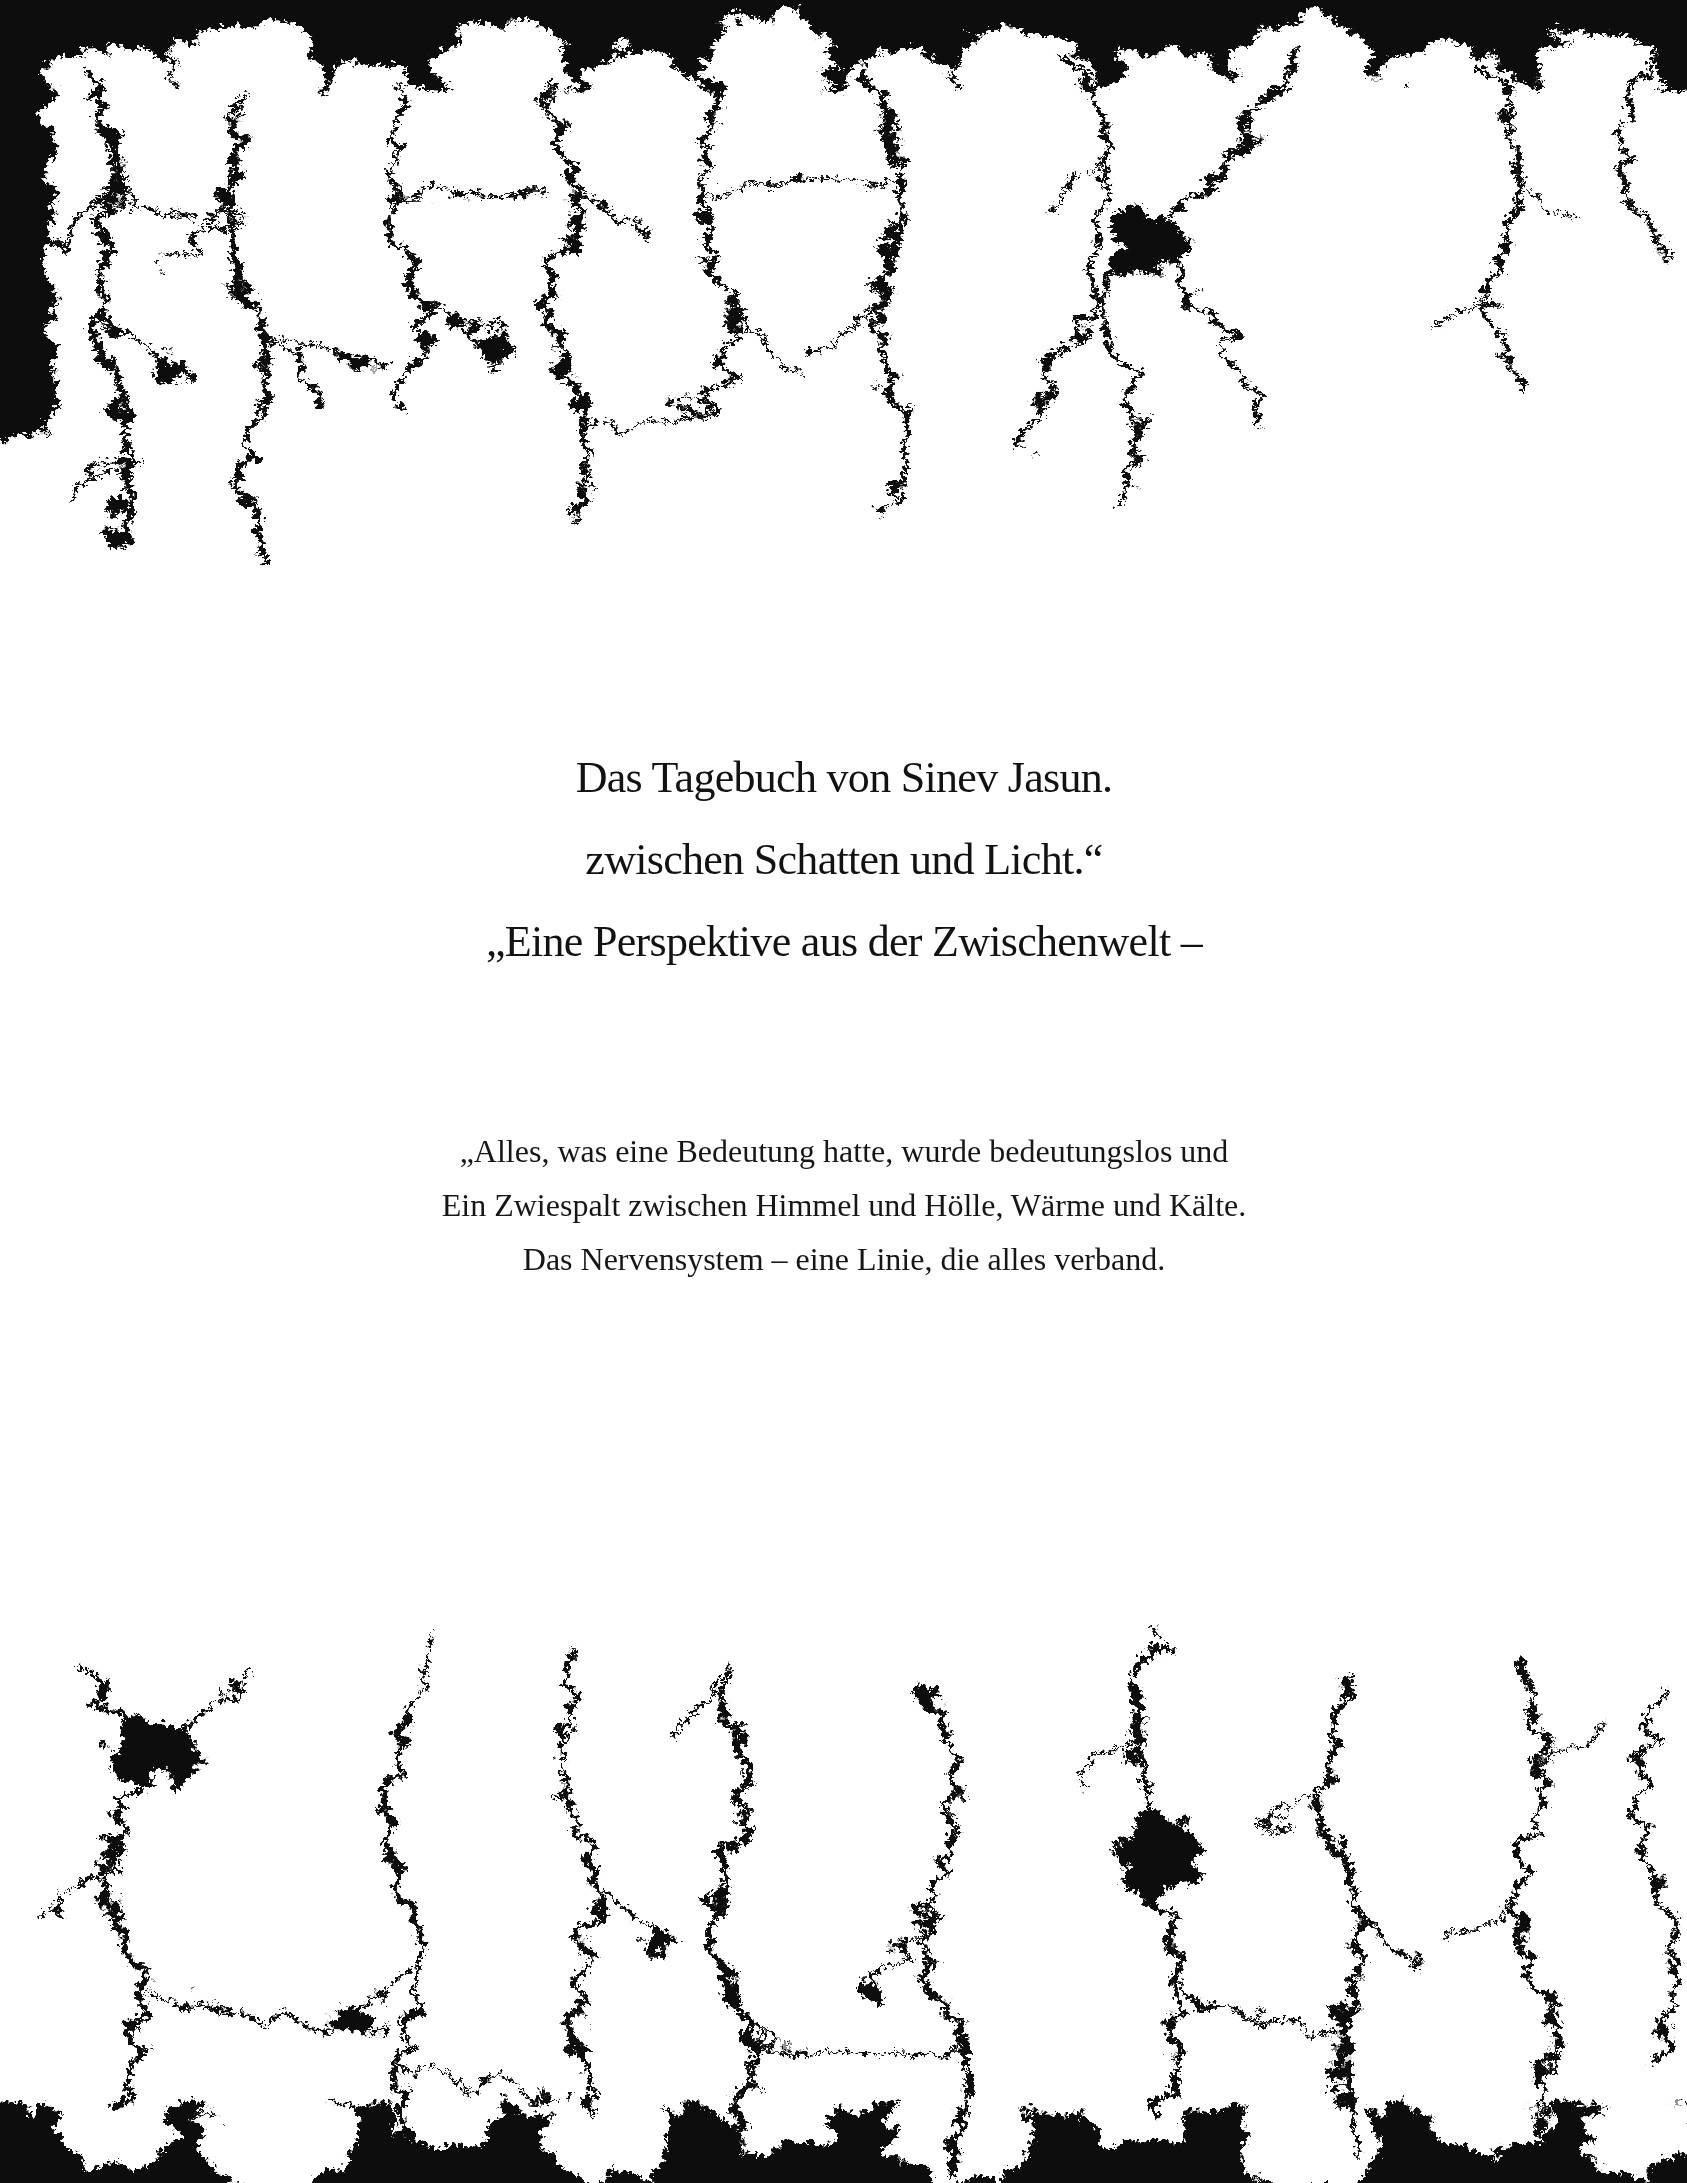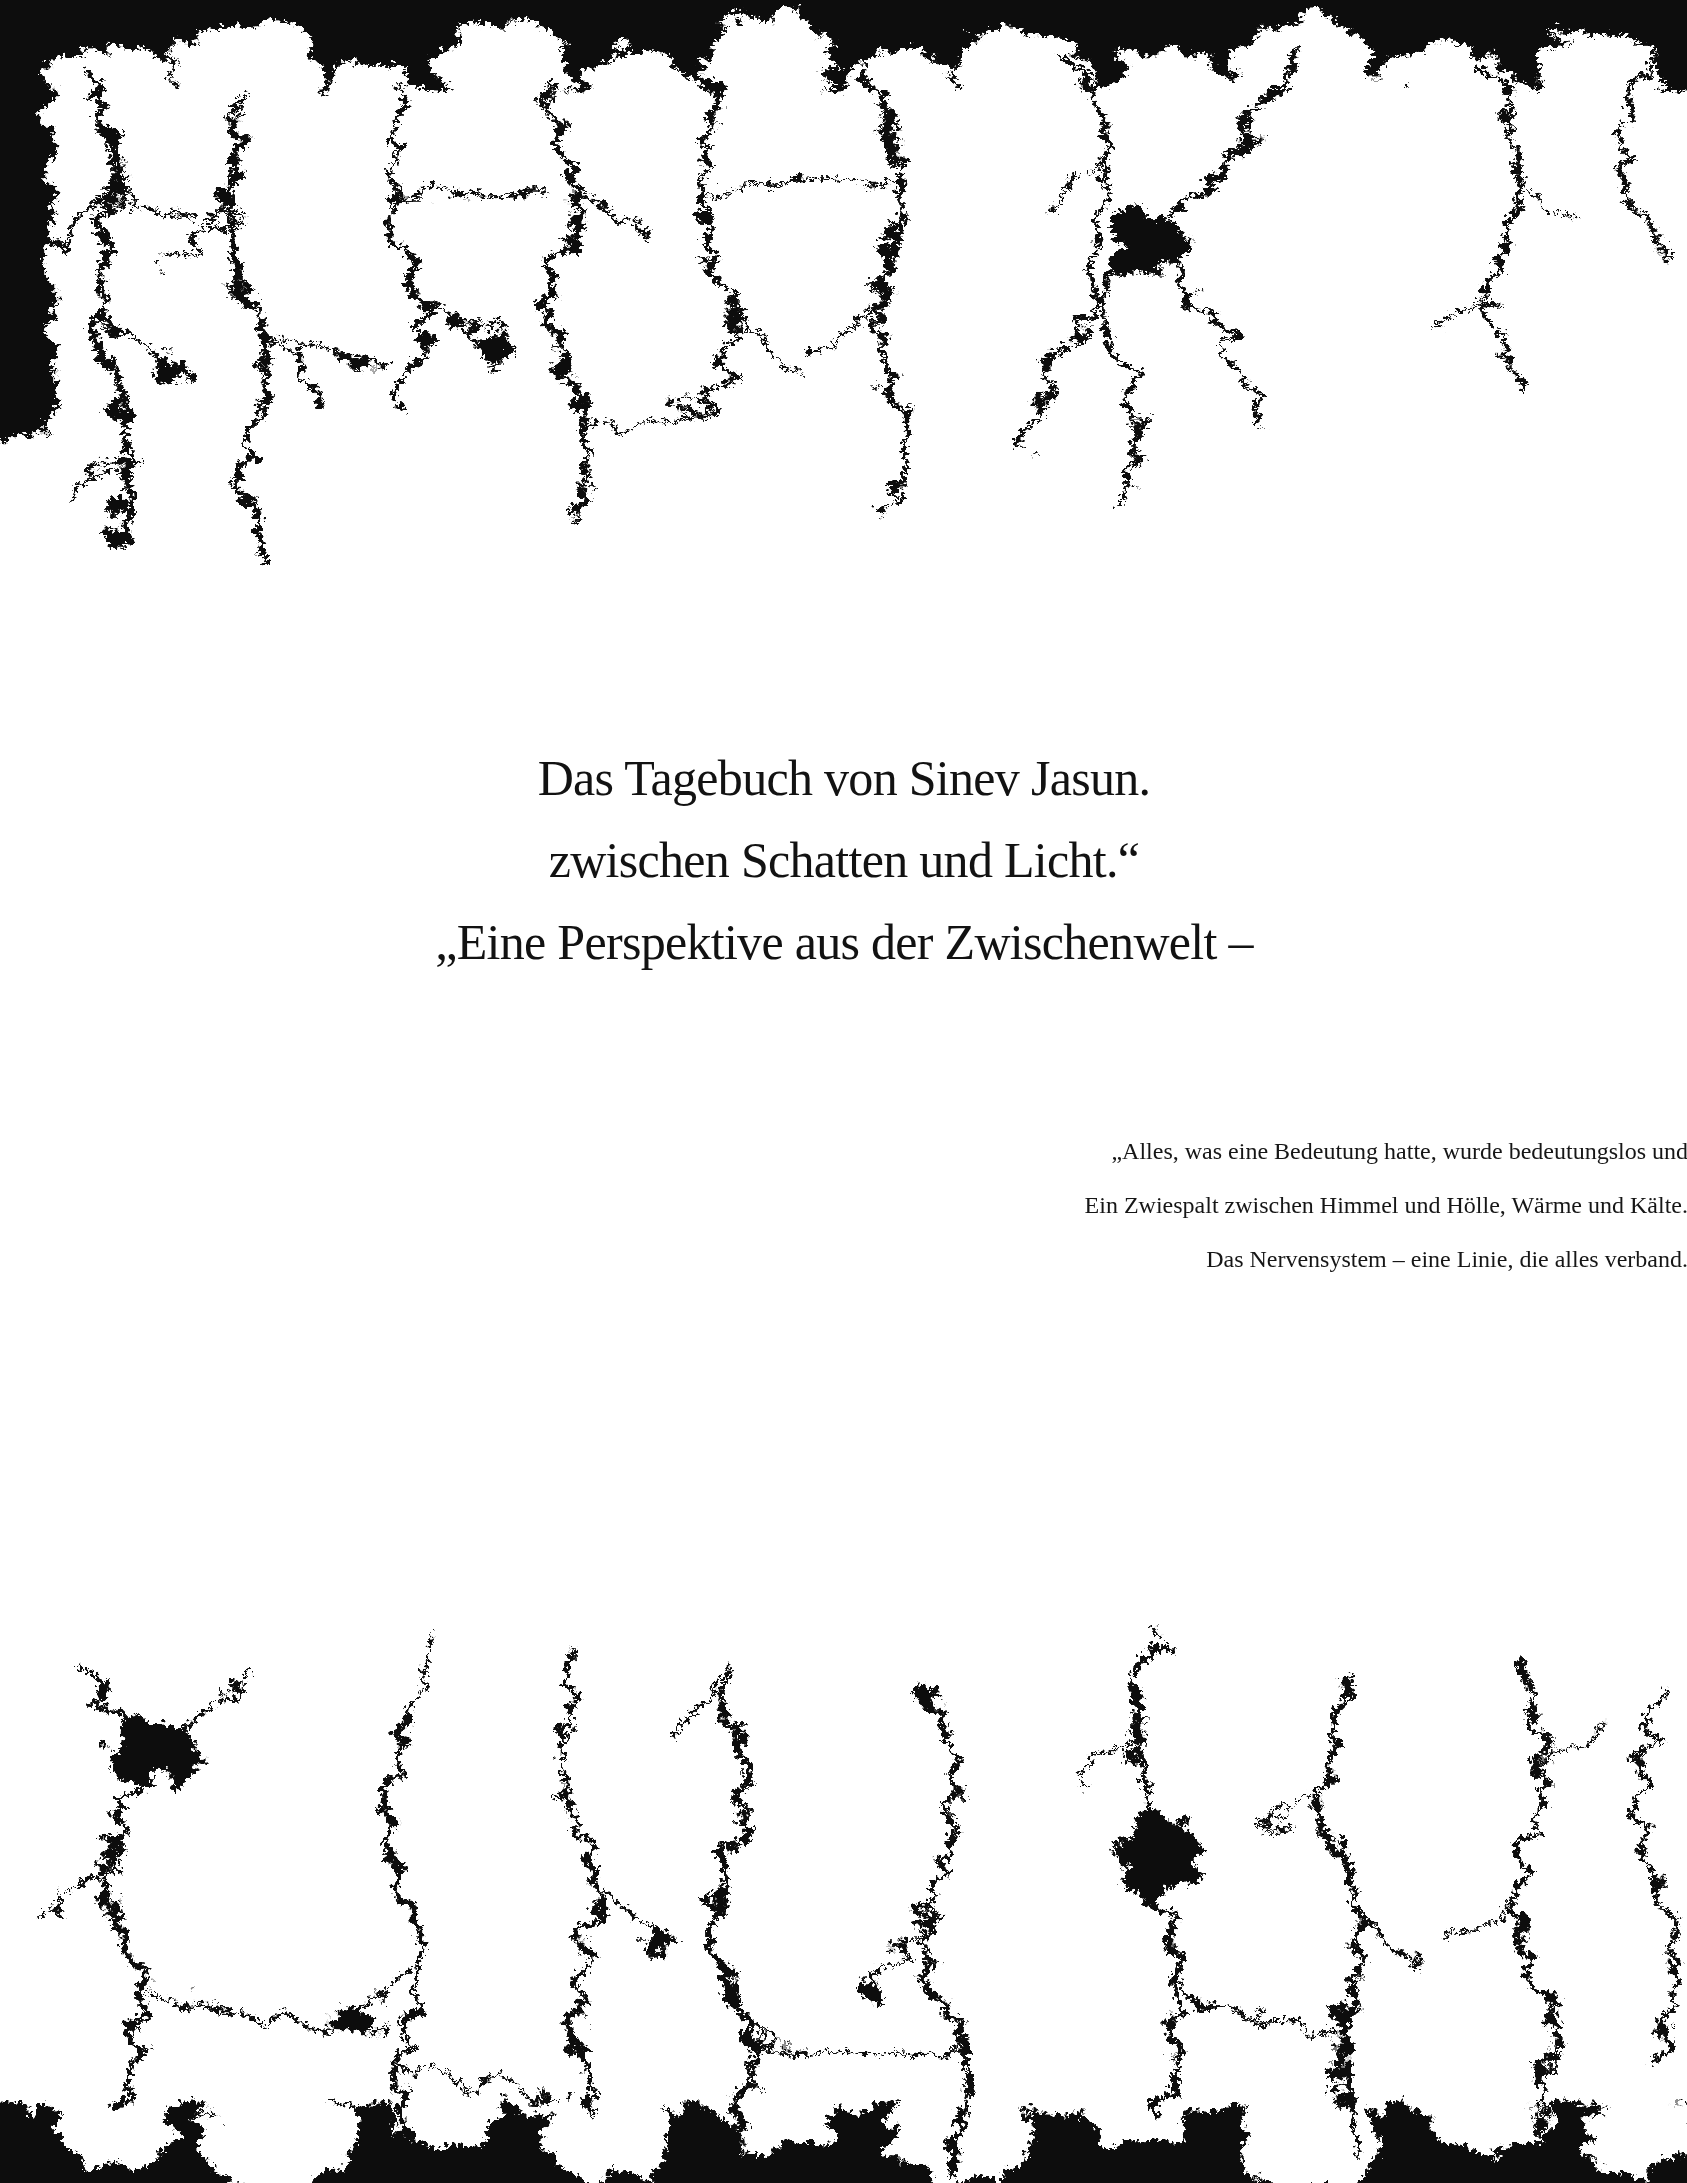--- a/index.html
+++ b/index.html
@@ -26,33 +26,33 @@
   }
   .tex.top { top: 0; }
   .tex.bottom { bottom: 0; }
 
   .title-block {
     position: absolute;
     top: 737px;
     left: 0;
     right: 0;
     text-align: center;
-    font-size: 50px;
+    font-size: 44px;
     line-height: 82px;
     font-weight: 400;
     letter-spacing: -0.7px;
     color: #121212;
   }
   .quote-block {
     position: absolute;
     top: 1124px;
     left: 0;
     right: 0;
-    text-align: right;
-    font-size: 24px;
+    text-align: center;
+    font-size: 32px;
     line-height: 54px;
     font-weight: 400;
     color: #161616;
   }
   .quote-block p { margin: 0; padding: 0; }
 </style>
 </head>
 <body>
 
 <div class="page">

